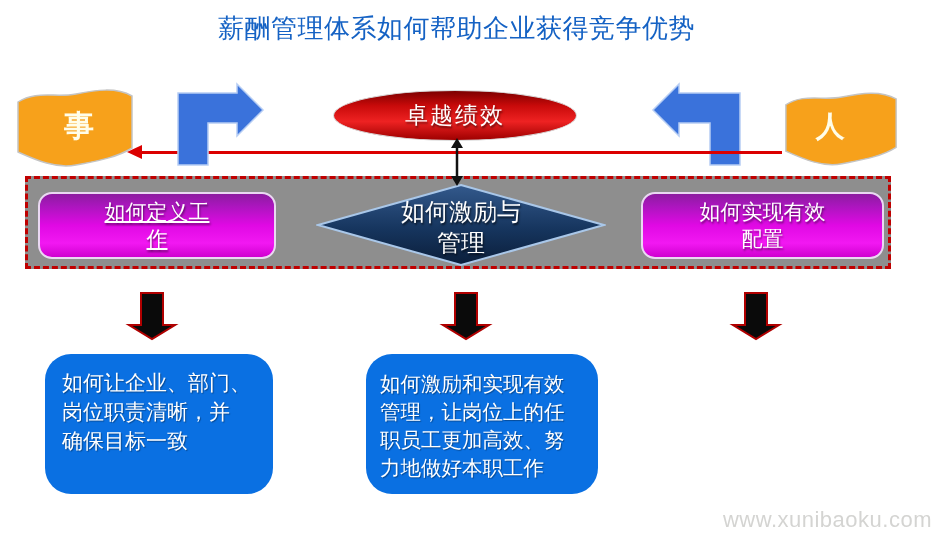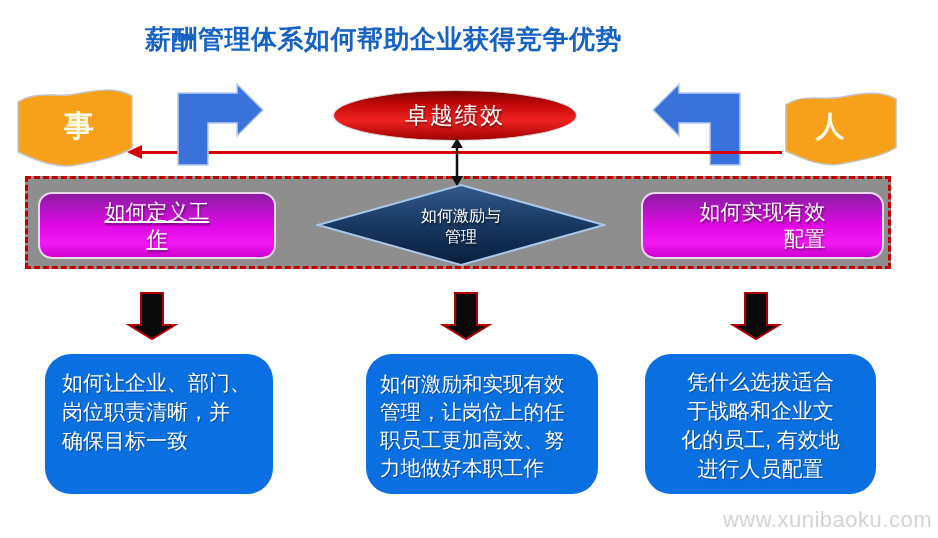--- a/index.html
+++ b/index.html
@@ -3,22 +3,22 @@
 <meta charset="utf-8">
 <style>
   html,body{margin:0;padding:0;background:#ffffff;}
   .stage{
     position:relative;width:938px;height:538px;background:#ffffff;overflow:hidden;
     font-family:"Liberation Sans","DejaVu Sans",sans-serif;
   }
   .abs{position:absolute;}
 
   .title{
-    left:145px;top:22px;width:550px;text-align:left;
-    font-size:26px;font-weight:bold;color:#1562C4;letter-spacing:0.5px;
+    left:145px;top:11px;width:550px;text-align:right;
+    font-size:26px;font-weight:normal;color:#1562C4;letter-spacing:0.5px;
   }
 
   .flag-text{font-size:30px;fill:#FFFDE9;font-weight:bold;}
 
   .red-line{left:140px;top:151px;width:642px;height:3px;background:#DB0000;z-index:2;}
   .red-line-head{
     left:127px;top:145px;width:0;height:0;z-index:2;
     border-right:15px solid #DB0000;border-top:7px solid transparent;border-bottom:7px solid transparent;
   }
 
@@ -36,27 +36,27 @@
   }
 
   .magenta-box{
     width:238px;height:67px;border-radius:14px;z-index:2;box-sizing:border-box;
     background:linear-gradient(180deg,#8d1ba0 0%,#a916bc 18%,#e009e4 50%,#f218f2 78%,#cf00cf 100%);
     border:2px solid #EAD8F2;display:flex;align-items:center;justify-content:center;text-align:center;
     color:#ffffff;font-size:21px;line-height:1.25;white-space:pre-line;
     text-shadow:1px 2px 2px rgba(0,0,0,0.45);
   }
   .magenta-left{left:38px;top:192px;text-decoration:underline;}
-  .magenta-right{left:641px;top:192px;width:243px;text-align:right;}
+  .magenta-right{left:641px;top:192px;width:243px;}
 
   .diamond-svg{left:316px;top:184px;z-index:2;}
   .diamond-label{
     left:316px;top:196px;width:290px;height:62px;z-index:3;
     display:flex;align-items:center;justify-content:center;text-align:center;
-    color:#ffffff;font-size:16px;line-height:1.3;white-space:pre-line;
+    color:#ffffff;font-size:24px;line-height:1.3;white-space:pre-line;
     text-shadow:1px 2px 2px rgba(0,0,0,0.6);
   }
 
   .detail-box{
     top:354px;width:228px;height:140px;border-radius:26px;background:#0A70E2;z-index:2;
     color:#ffffff;font-size:21px;line-height:1.38;white-space:pre-line;box-sizing:border-box;
     text-shadow:1px 1px 1px rgba(0,0,0,0.35);
   }
   .detail-left{left:45px;padding:15px 6px 0 17px;}
   .detail-center{left:366px;width:232px;padding:16px 4px 0 14px;font-size:20.5px;line-height:1.36;}
@@ -129,20 +129,16 @@
     <polygon points="745,1 767,1 767,33 779,33 756,47 733,33 745,33" fill="#0A0A0A" stroke="#B00000" stroke-width="2"></polygon>
   </svg>
 
   <div class="abs detail-box detail-left">如何让企业、部门、
 岗位职责清晰，并
 确保目标一致</div>
   <div class="abs detail-box detail-center">如何激励和实现有效
 管理，让岗位上的任
 职员工更加高效、努
 力地做好本职工作</div>
-  <div class="abs detail-box detail-right">凭什么选拔适合
-于战略和企业文
-化的员工, 有效地
-进行人员配置</div>
 
   <div class="abs watermark">www.xunibaoku.com</div>
 
 </div>
 
 </body></html>

